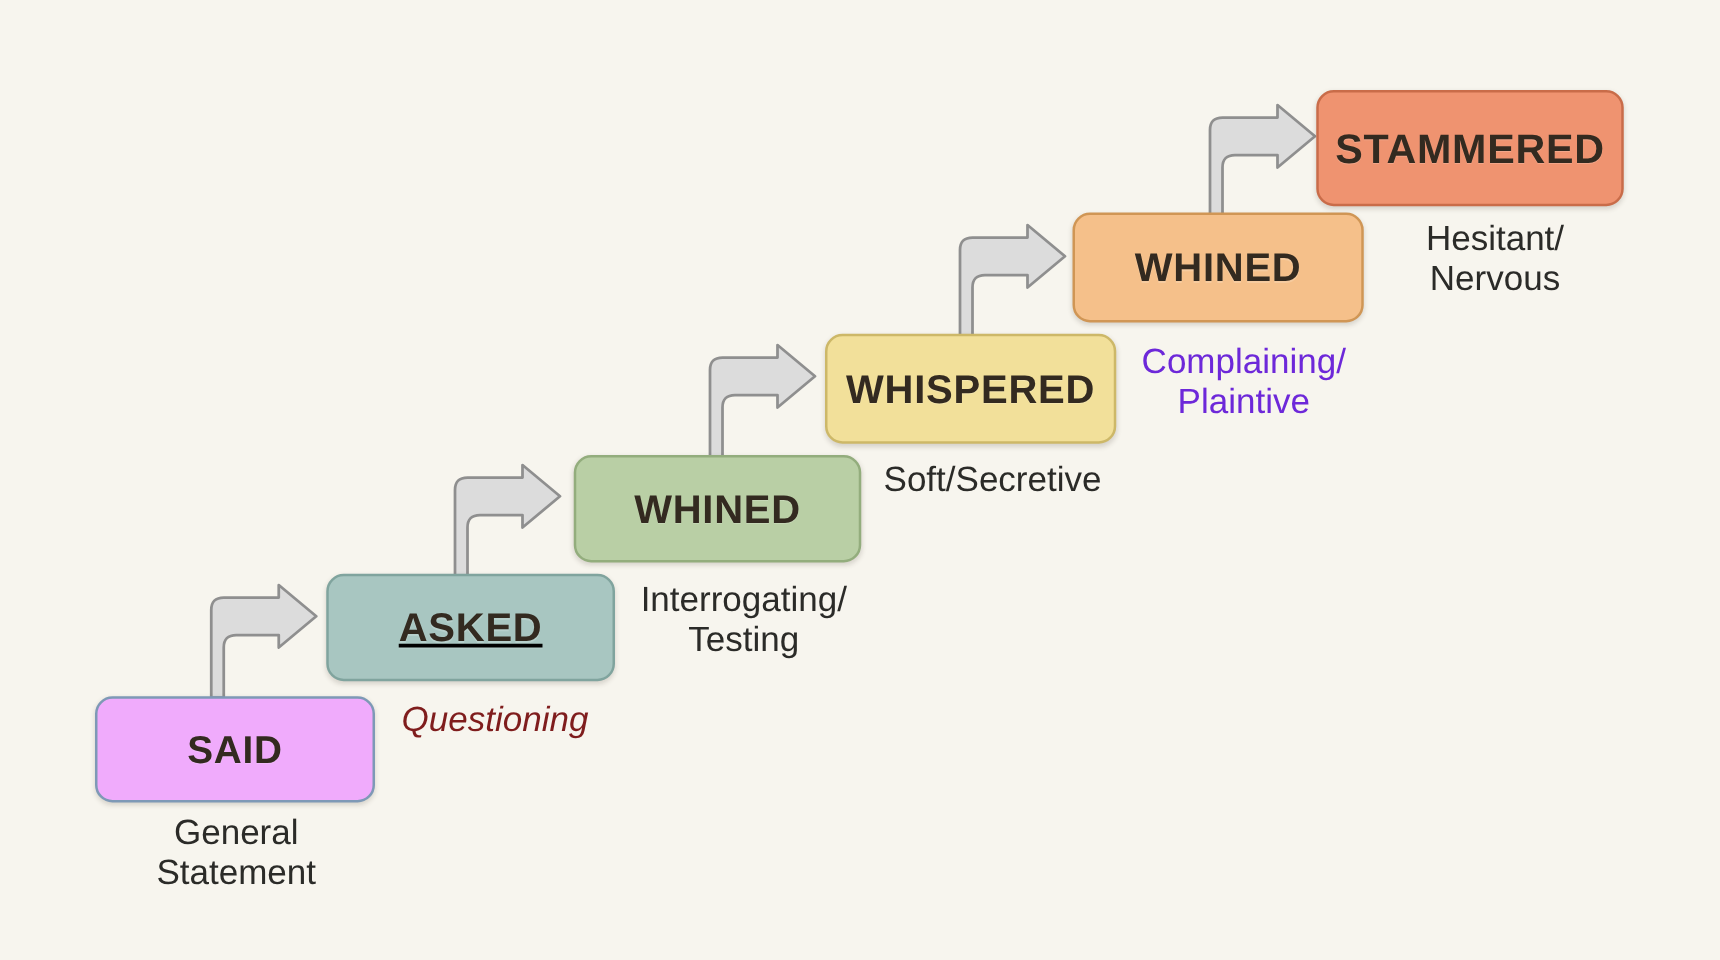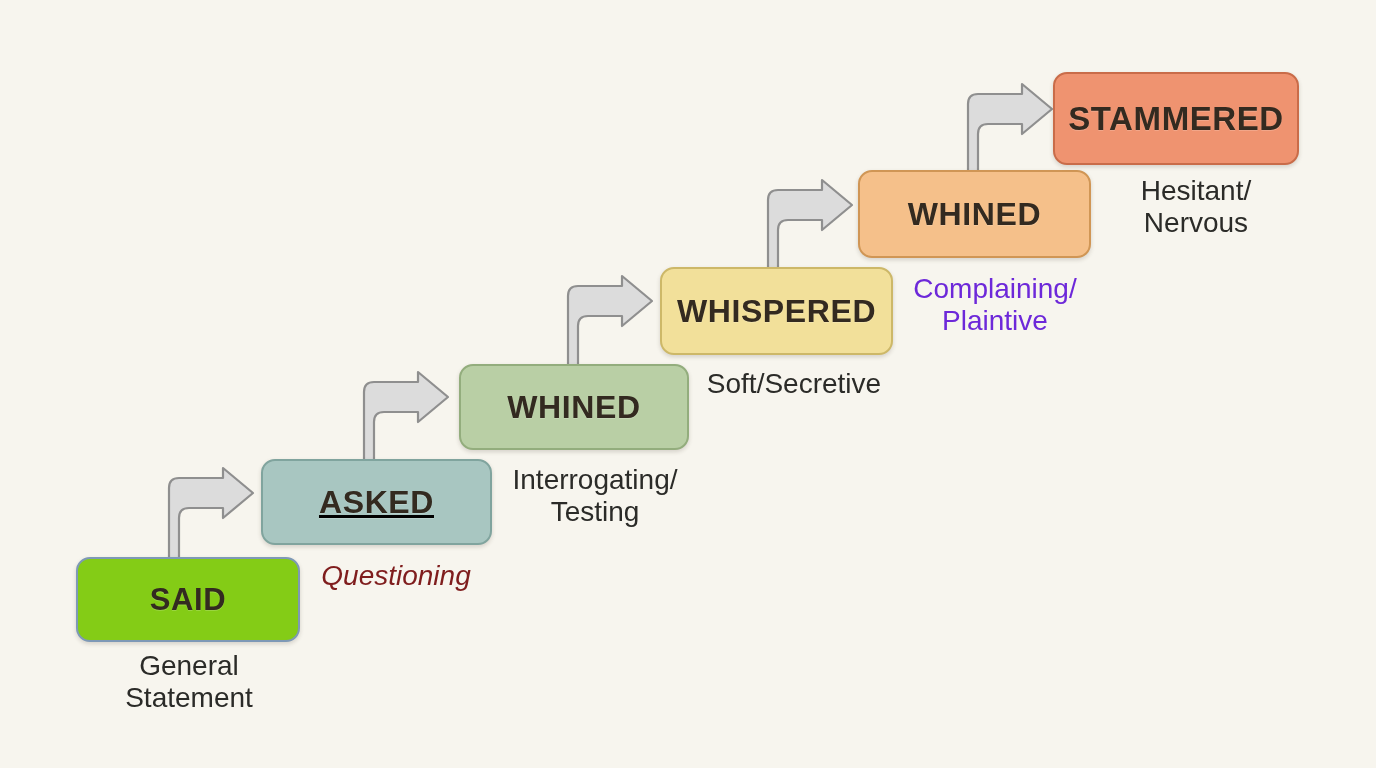--- a/index.html
+++ b/index.html
@@ -123,21 +123,21 @@
 Statement</div>
   <div class="caption" id="cap-asked" style="color: #7f1d1d; font-style: italic;">Questioning</div>
   <div class="caption" id="cap-quizzed" style="color: rgb(43, 43, 40);">Interrogating/
 Testing</div>
   <div class="caption" id="cap-whispered" style="color: rgb(43, 43, 40);">Soft/Secretive</div>
   <div class="caption" id="cap-whined" style="color: #6d28d9;">Complaining/
 Plaintive</div>
   <div class="caption" id="cap-stammered" style="color: rgb(43, 43, 40);">Hesitant/
 Nervous</div>
 
-  <div class="step-box" id="box-said" style="background: #84cc16; border-color: rgb(126, 153, 182);">
+  <div class="step-box" id="box-said" style="background: #f0abfc; border-color: rgb(126, 153, 182);">
     <span class="step-label" style="color: rgb(51, 42, 32);">SAID</span>
   </div>
 
   <div class="step-box" id="box-asked" style="background: rgb(168, 198, 193); border-color: rgb(128, 164, 158);">
     <span class="step-label" style="color: rgb(51, 42, 32);">ASKED</span>
   </div>
 
   <div class="step-box" id="box-quizzed" style="background: rgb(185, 207, 165); border-color: rgb(147, 173, 125);">
     <span class="step-label" style="color: rgb(51, 42, 32);">WHINED</span>
   </div>

